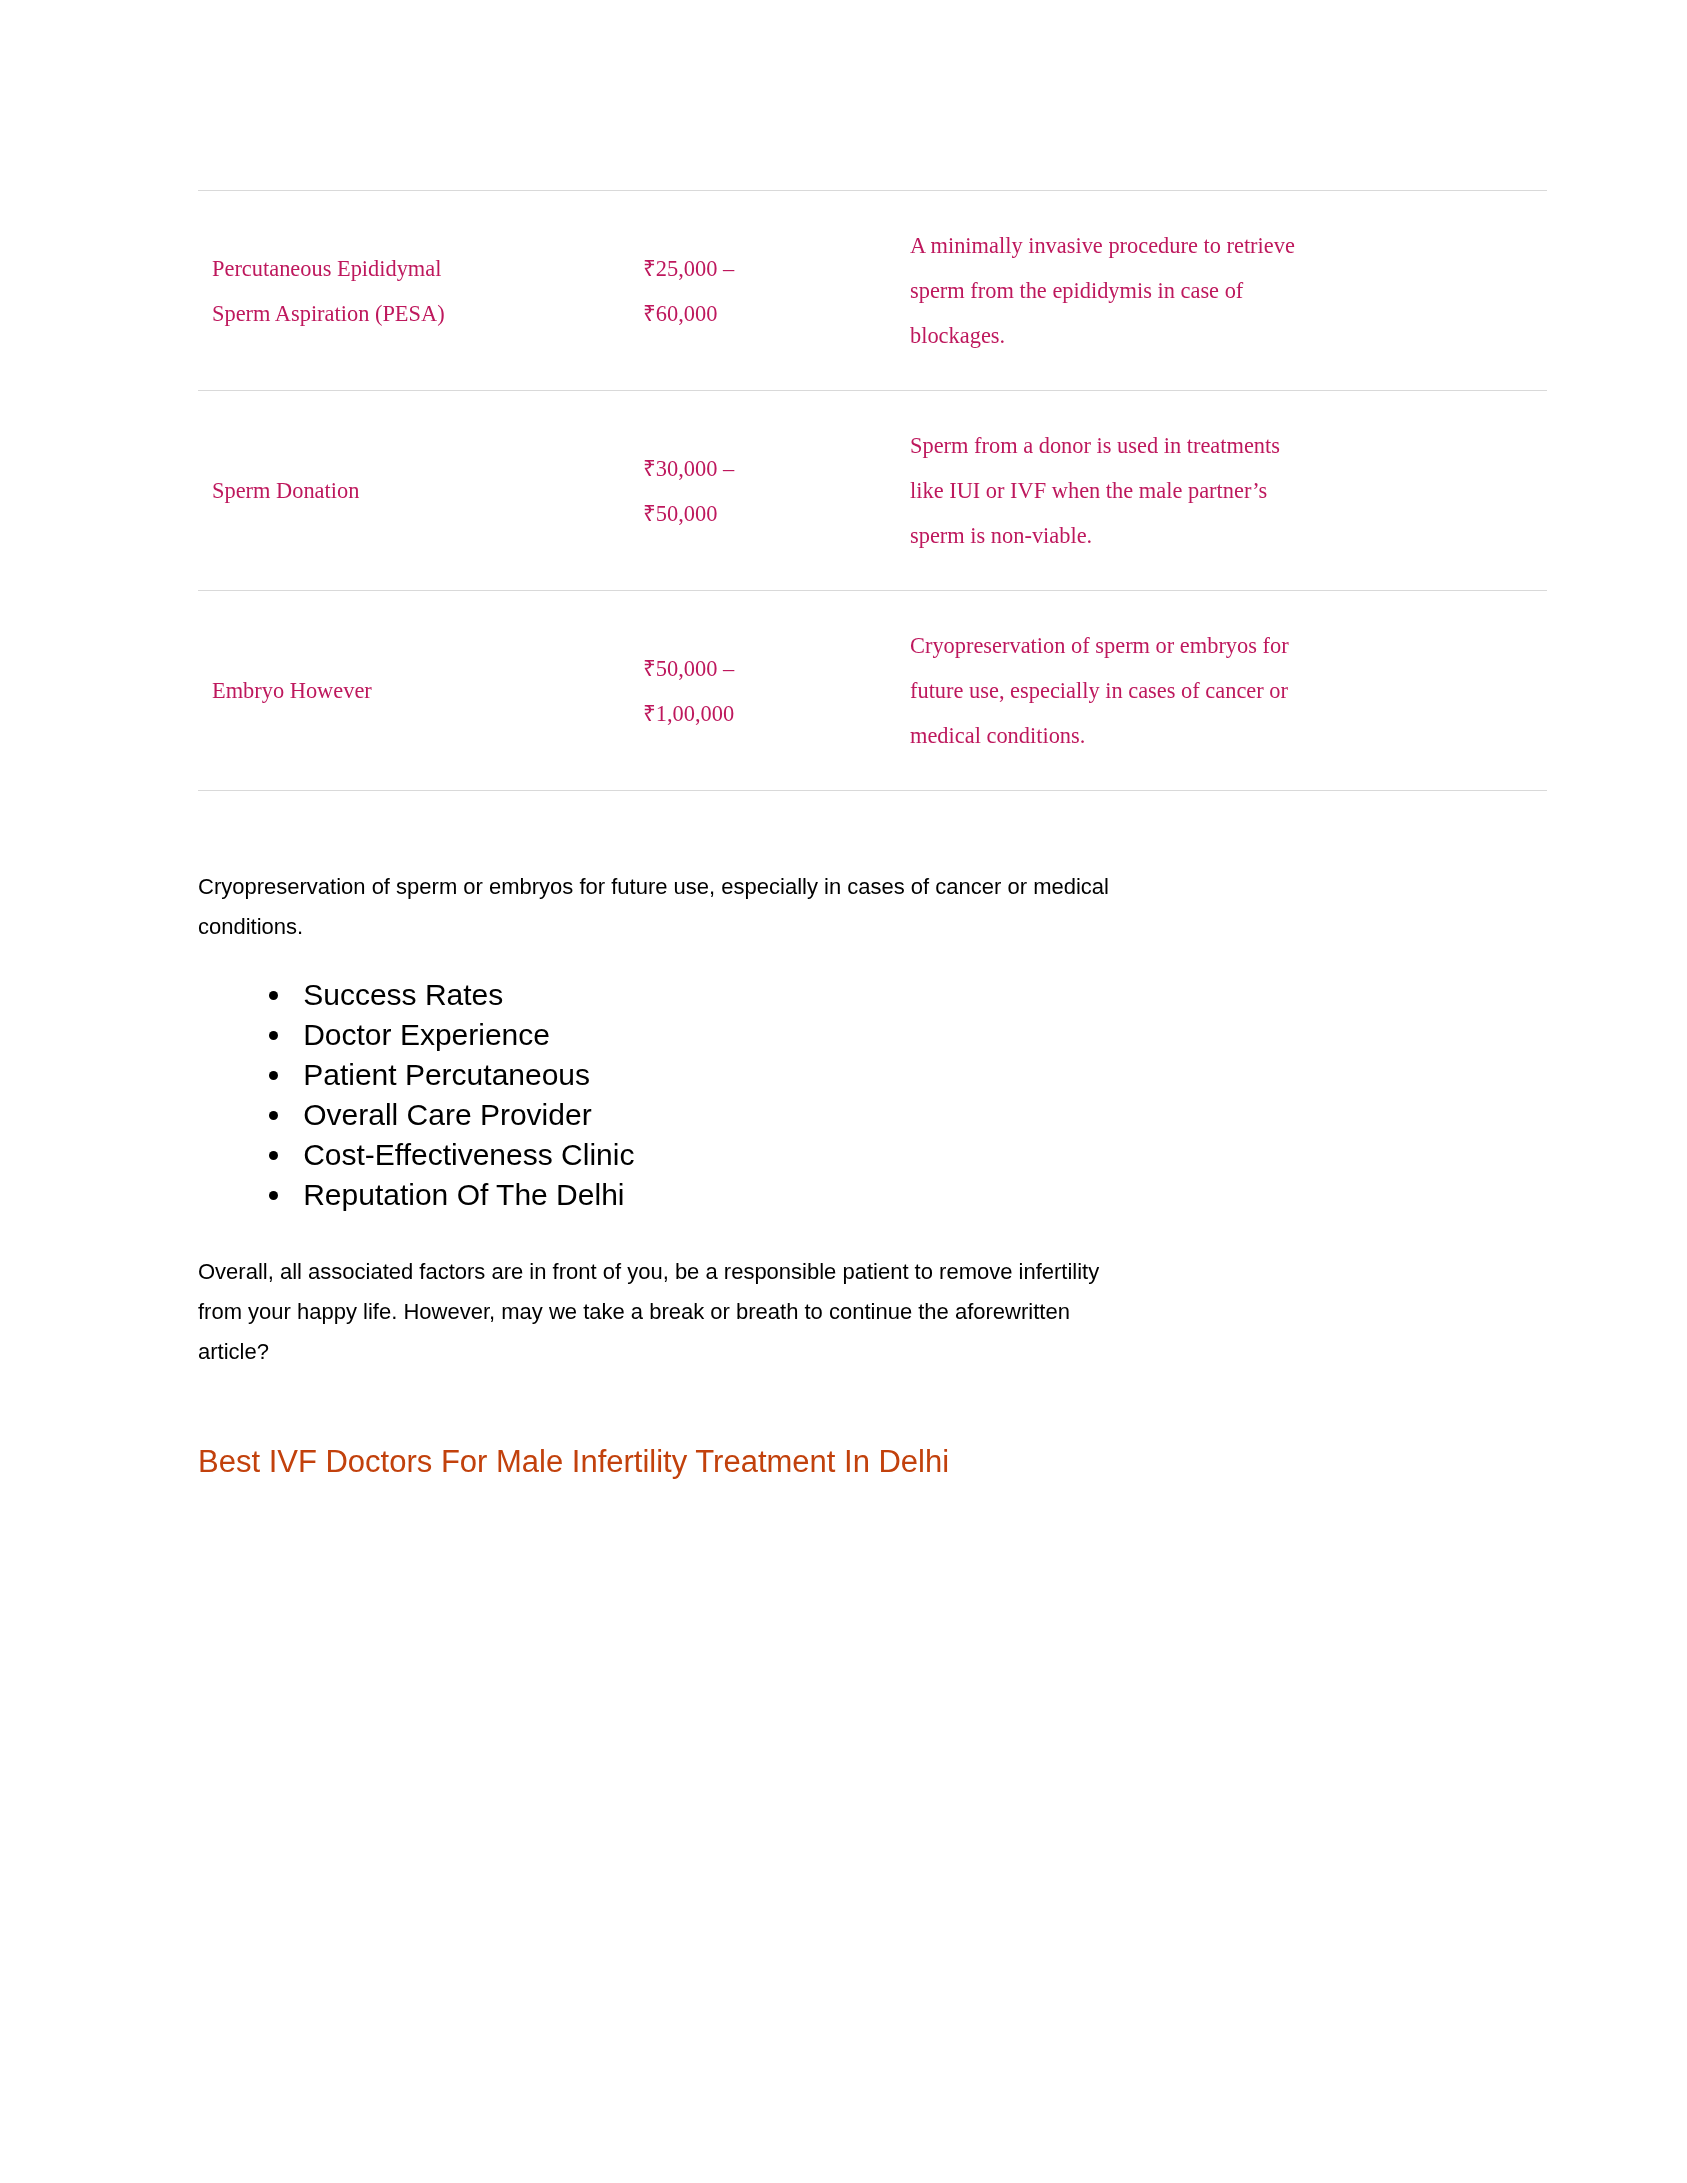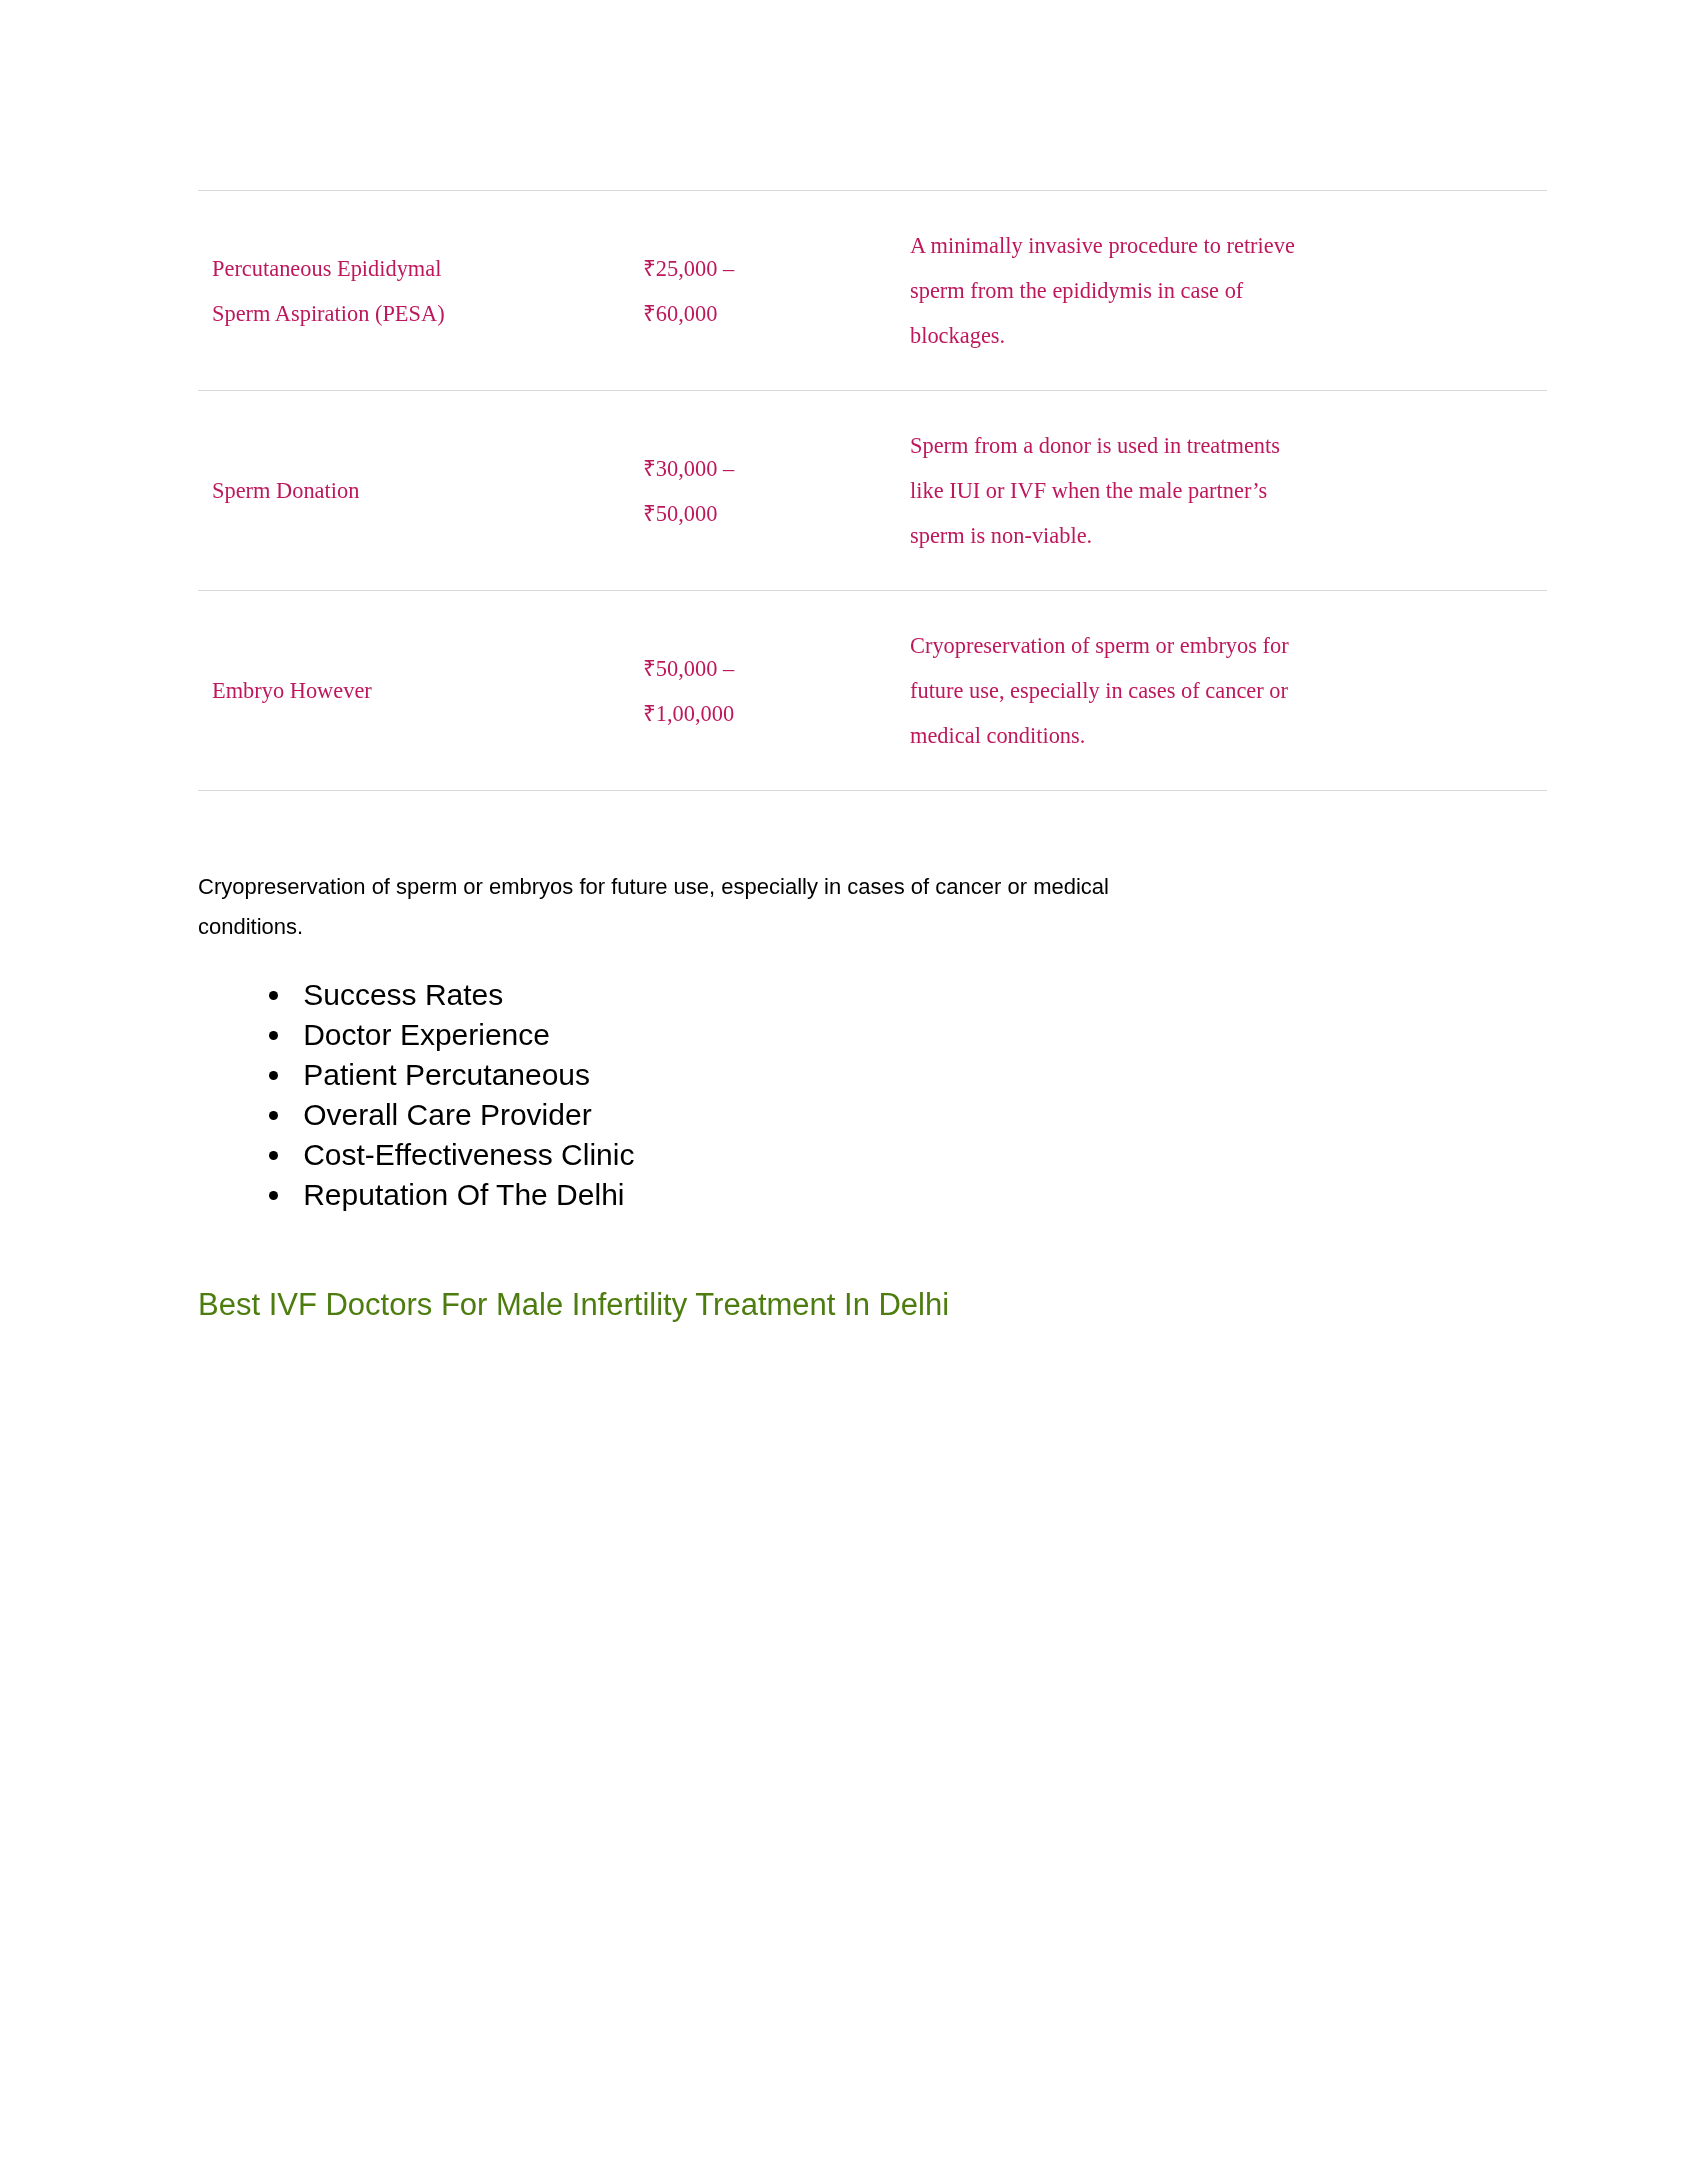--- a/index.html
+++ b/index.html
@@ -76,21 +76,21 @@
     font-weight: 400;
     line-height: 58px;
     color: #000000;
     white-space: pre-line;
   }
   .heading-3 {
     margin: 69px 0 0 0;
     font-size: 31px;
     font-weight: 400;
     line-height: 41px;
-    color: #4d7c0f;
+    color: #c2410c;
   }
 </style>
 </head>
 <body>
 
 <div class="page">
 
   <table class="cost-table">
     <tbody>
       <tr>
@@ -127,18 +127,21 @@
 
   <ul class="factors-list">
     <li>Success Rates</li>
     <li>Doctor Experience</li>
     <li>Patient Percutaneous</li>
     <li>Overall Care Provider</li>
     <li>Cost-Effectiveness Clinic</li>
     <li>Reputation Of The Delhi</li>
   </ul>
 
+  <p class="body-text para-3">Overall, all associated factors are in front of you, be a responsible patient to remove infertility
+from your happy life. However, may we take a break or breath to continue the aforewritten
+article?</p>
 
 
   <h3 class="heading-3">Best IVF Doctors For Male Infertility Treatment In Delhi</h3>
 
 </div>
 
 
 </body></html>

